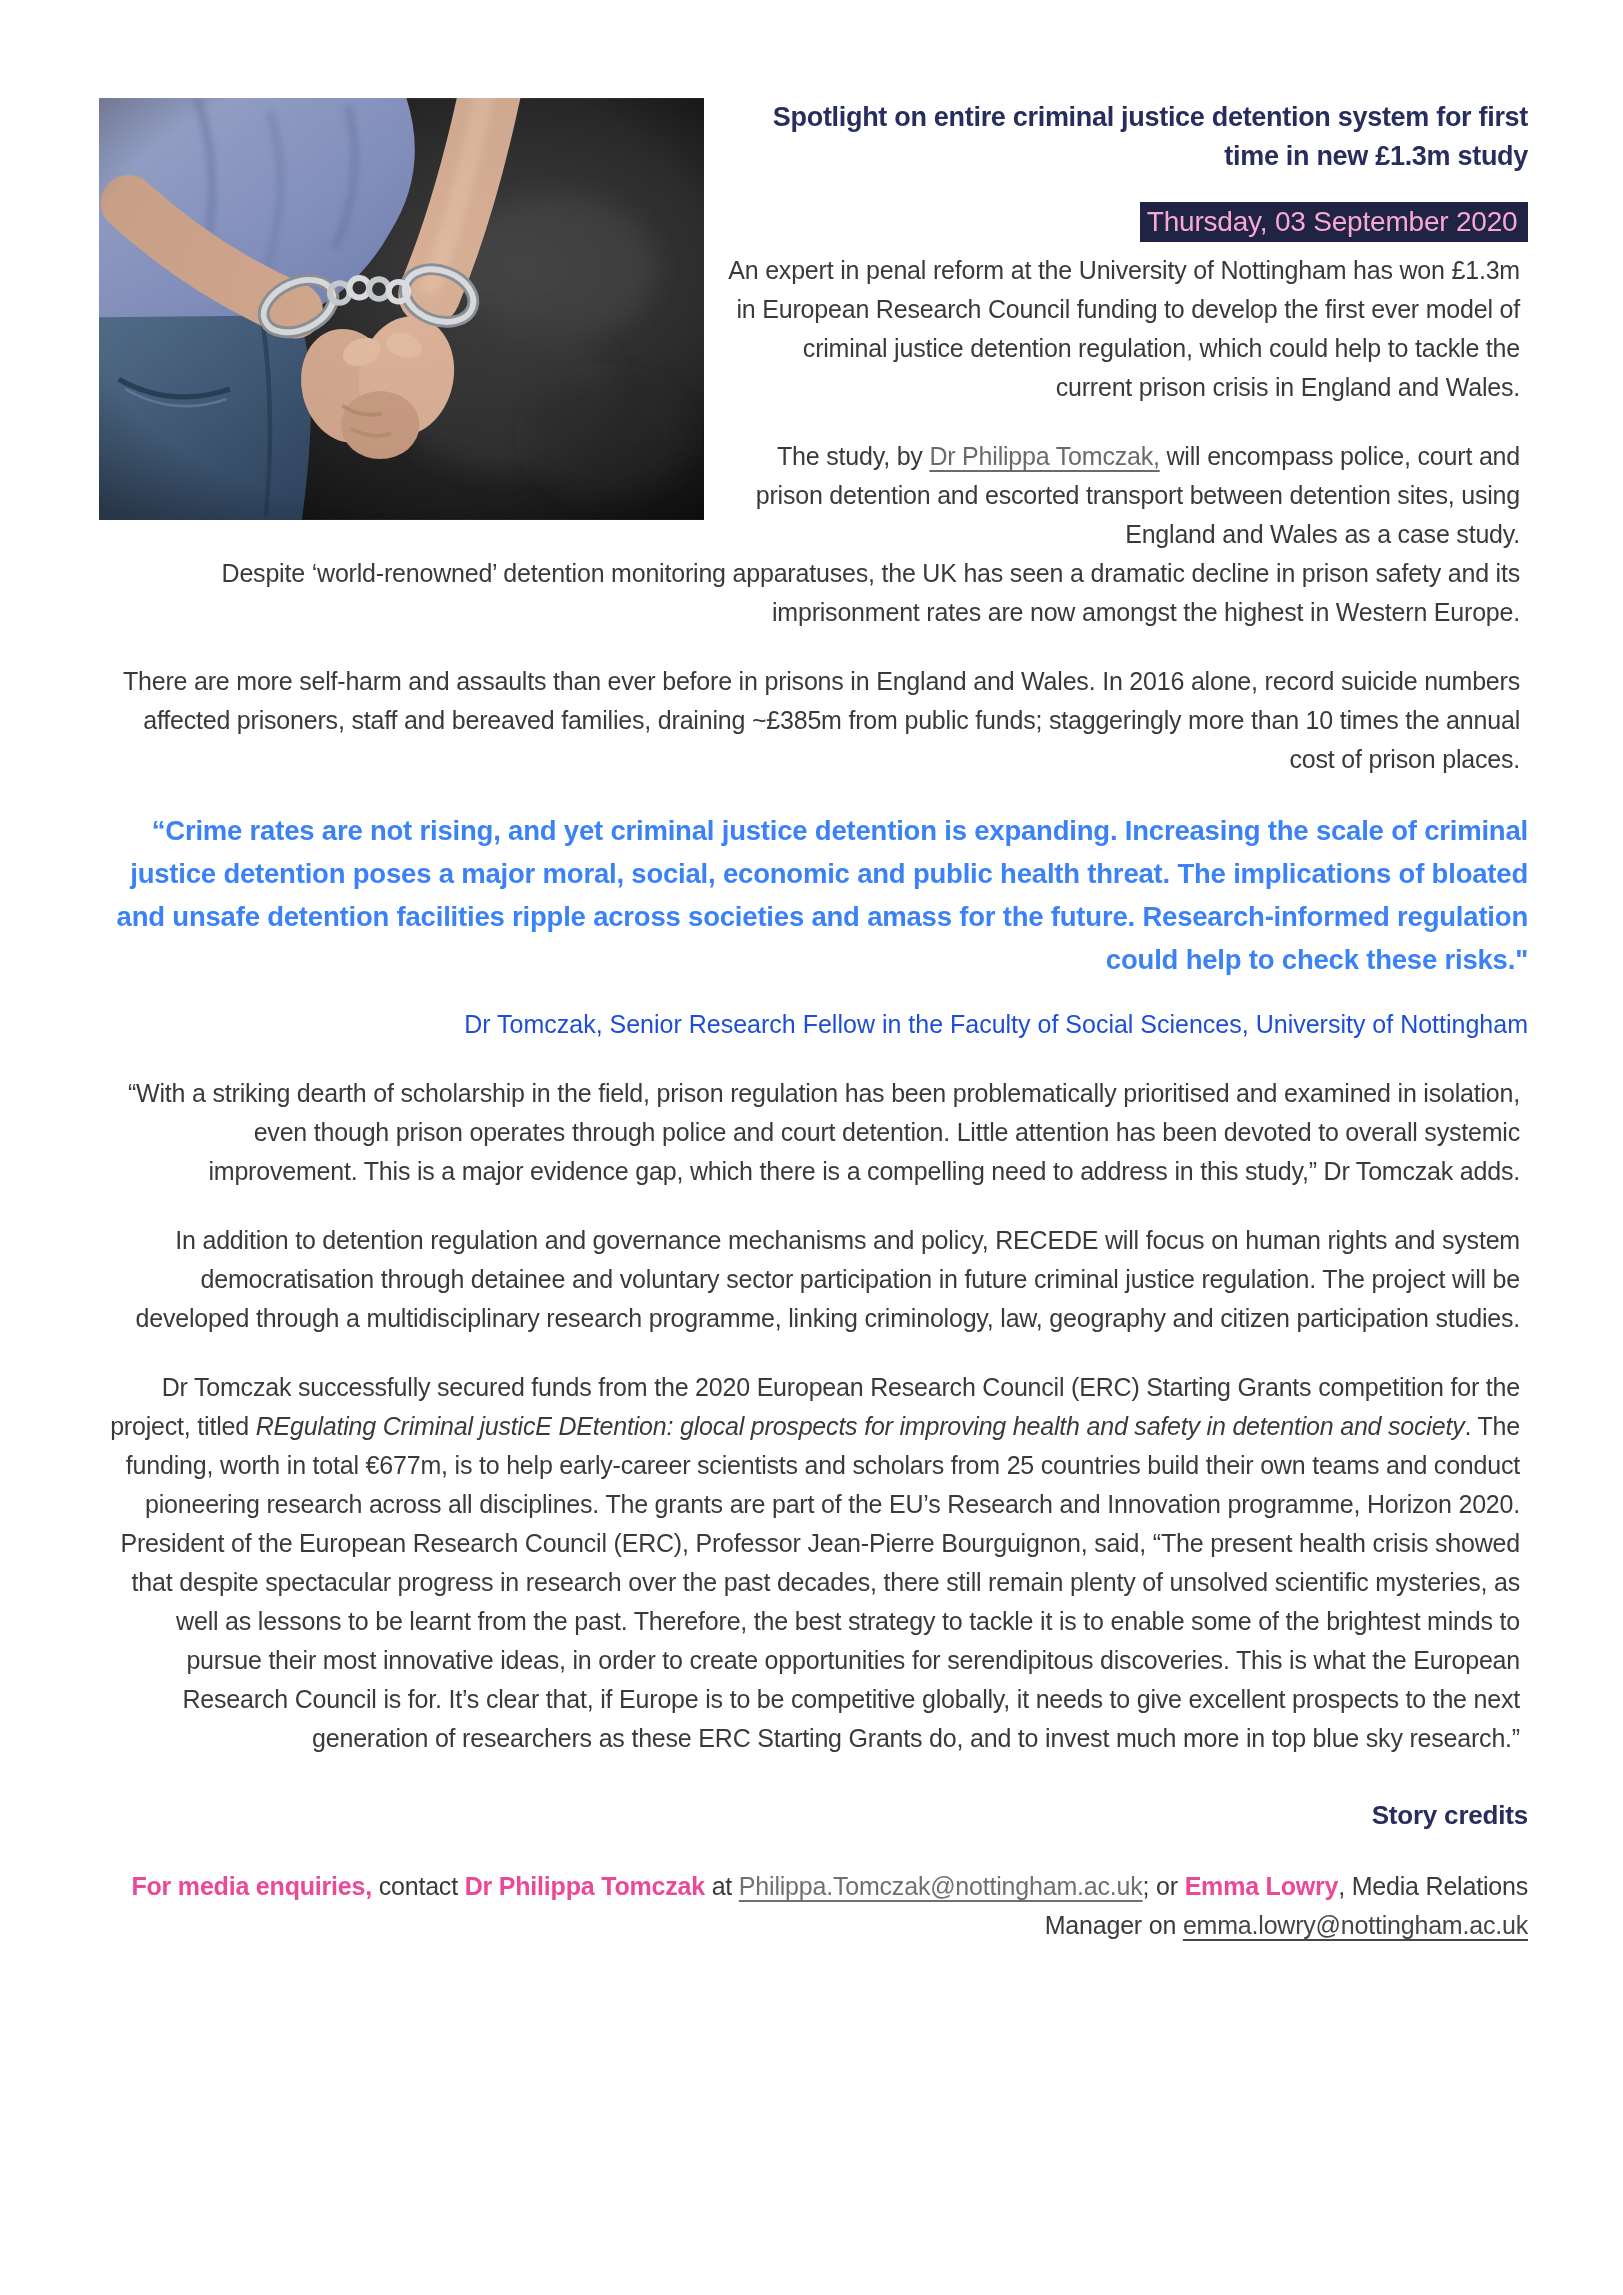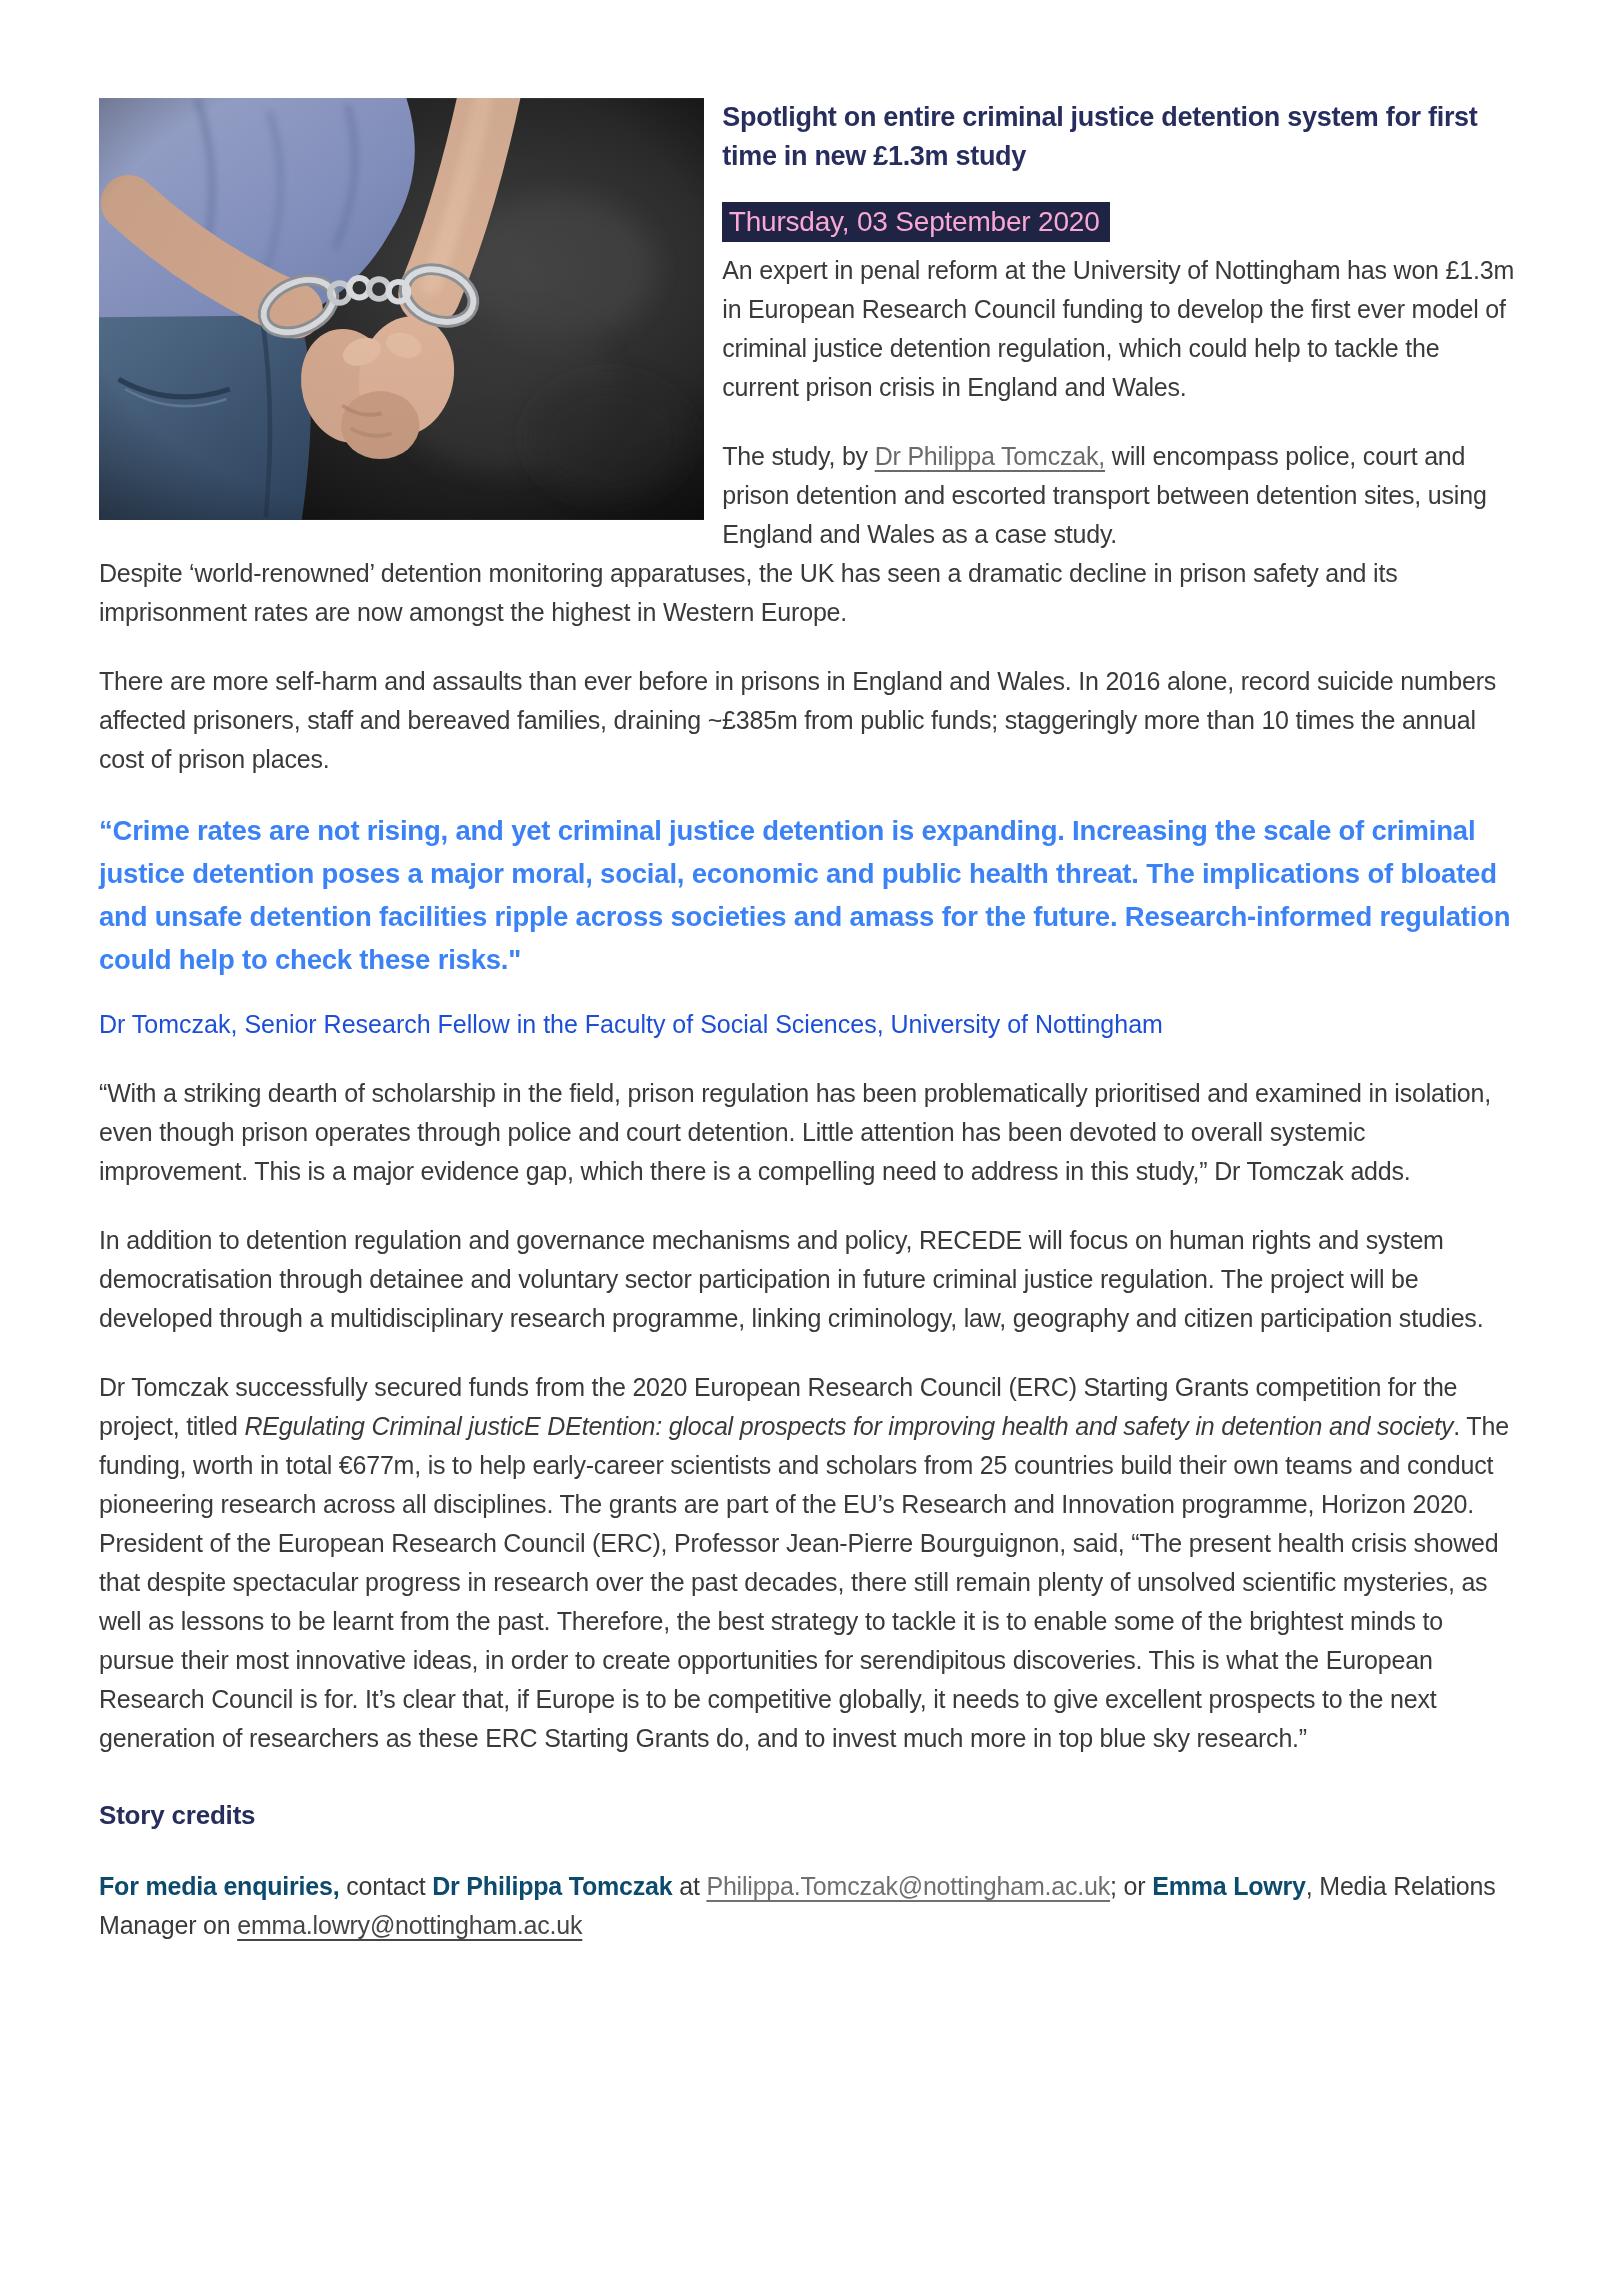--- a/index.html
+++ b/index.html
@@ -6,20 +6,21 @@
   html,body { margin:0; padding:0; background:#ffffff; }
   .page {
     position: relative;
     width: 1623px;
     height: 2295px;
     background: #ffffff;
     overflow: hidden;
     padding: 98px 95px 13px 99px;
     font-family: "Liberation Sans", sans-serif;
     color: #3a3a3a;
+    text-align: right;
   }
   .photo {
     float: left;
     width: 605px;
     height: 422px;
     margin: 0 18.3px 14.4px 0;
     overflow: hidden;
   }
   h1.headline {
     margin: 0 0 26px 0;
@@ -64,21 +65,21 @@
   p.last-big { margin-bottom: 39px; }
   h2.credits {
     margin: 0 0 33px 0;
     font-size: 26px;
     line-height: 37px;
     font-weight: 700;
     letter-spacing: -0.2px;
     color: #272e5e;
   }
   p.contact { margin: 0; }
-  p.contact strong { color: #0c4a6e; font-weight: 700; }
+  p.contact strong { color: #ec4899; font-weight: 700; }
   a.link { cursor: pointer; text-decoration: underline; text-underline-offset: 4.6px; }
   a.link-gray { color: #6a6a6a; }
   a.link-mid  { color: #707070; }
   a.link-dark { color: #464646; }
 </style>
 </head>
 <body>
 
 <div class="page">
 

